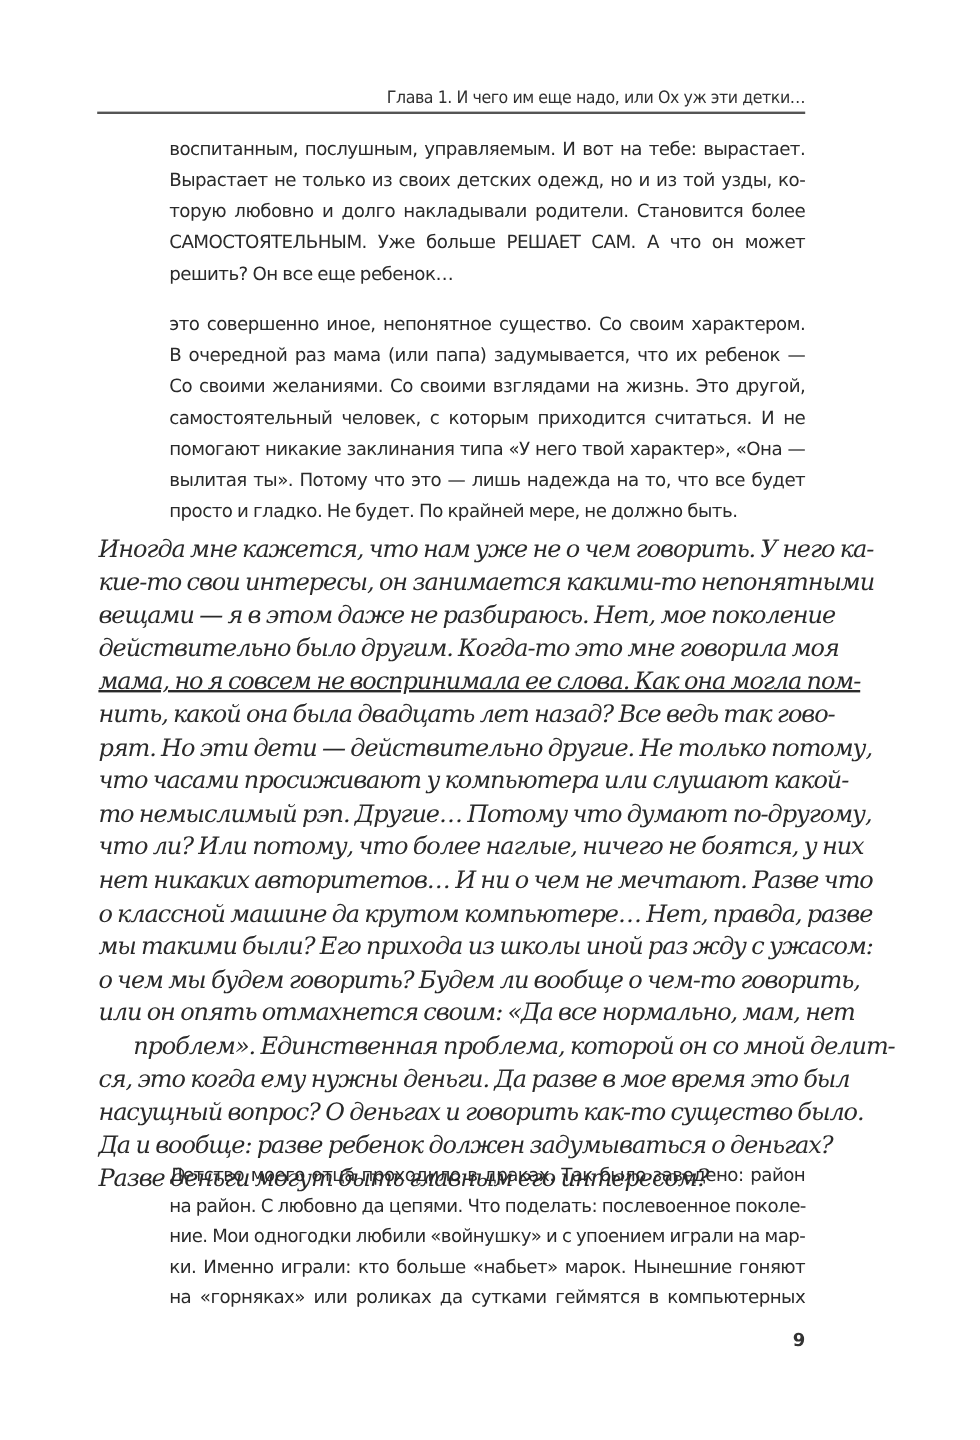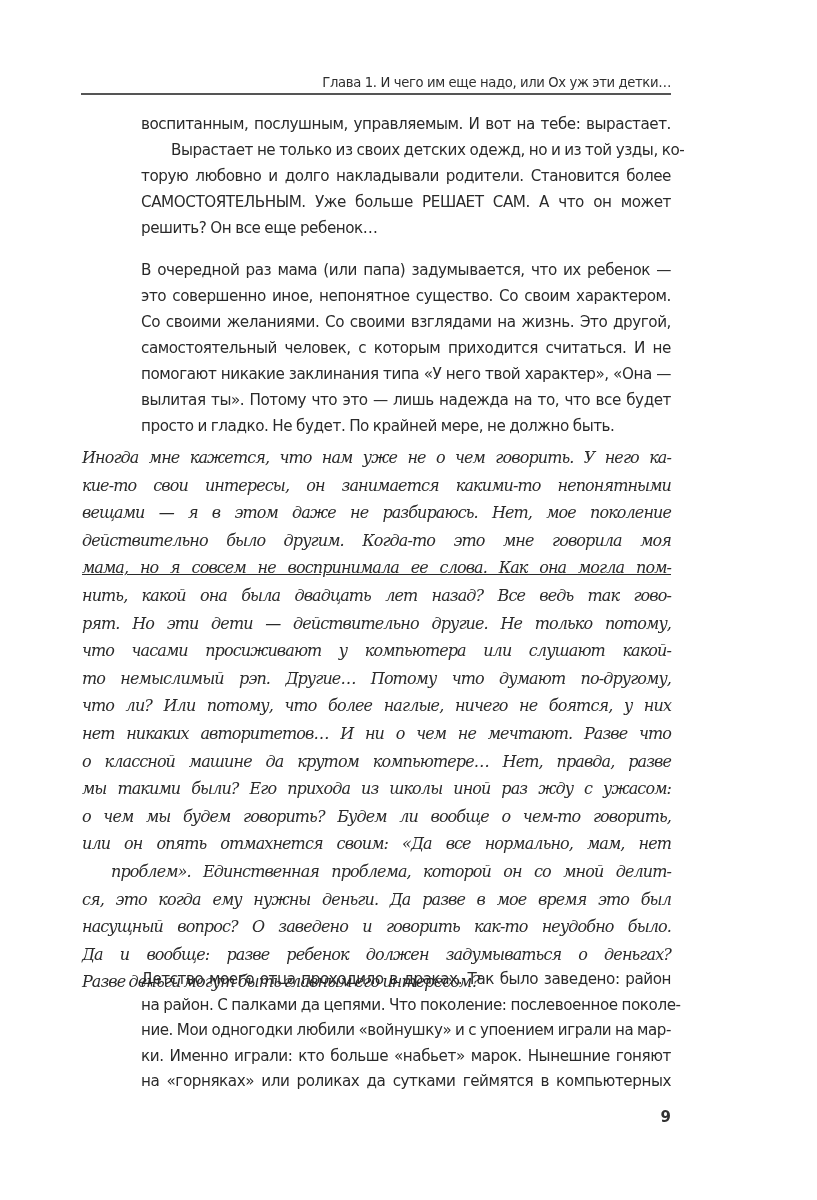--- a/index.html
+++ b/index.html
@@ -14,21 +14,21 @@
   .sans {
     position: absolute; left: 141px; width: 530px;
     font-family: "DejaVu Sans", sans-serif; font-size: 15.2px;
     letter-spacing: -0.45px; word-spacing: -0.5px;
     text-align: justify; color: #2a2a2a;
   }
   .sans .line { display: block; height: 26px; line-height: 26px; white-space: nowrap; text-align-last: justify; text-align: justify; }
   .sans .line.last { text-align-last: left; }
   .serif {
     position: absolute; left: 82px; width: 589px; top: 444px;
-    font-family: "DejaVu Serif", serif; font-style: italic; font-size: 16px;
+    font-family: "DejaVu Serif", serif; font-style: italic; font-size: 20px;
     letter-spacing: -0.9px; word-spacing: -1px; color: #2a2a2a;
   }
   .serif .line { display: block; height: 27.6px; line-height: 27.6px; white-space: nowrap; text-align: justify; text-align-last: justify; }
   .serif .line.last { text-align-last: left; }
   #p1 { top: 111px; }
   #p2 { top: 257px; }
   #p3 { top: 967px; height: 26px; }
   #p3 .line { height: 25.6px; line-height: 25.6px; }
   .page-number {
     position: absolute; left: 600px; width: 71px; top: 1108px; text-align: right;
@@ -36,29 +36,29 @@
   }
 </style>
 </head>
 <body>
 
 <div class="running-head">Глава 1. И чего им еще надо, или Ох уж эти детки…</div>
 <div class="rule"></div>
 
 <div class="sans" id="p1">
   <span class="line"><span style="white-space: nowrap; word-spacing: -0.5px;">воспитанным, послушным, управляемым. И вот на тебе: вырастает.</span></span>
-  <span class="line"><span style="white-space: nowrap; word-spacing: -0.5px; margin-left: 30px;">Вырастает не только из своих детских одежд, но и из той узды, ко-</span></span>
+  <span class="line"><span style="white-space: nowrap; word-spacing: -0.5px;">Вырастает не только из своих детских одежд, но и из той узды, ко-</span></span>
   <span class="line"><span style="white-space: nowrap; word-spacing: -0.5px;">торую любовно и долго накладывали родители. Становится более</span></span>
   <span class="line"><span style="white-space: nowrap; word-spacing: -0.5px;">САМОСТОЯТЕЛЬНЫМ. Уже больше РЕШАЕТ САМ. А что он может</span></span>
   <span class="line last"><span style="white-space: nowrap;">решить? Он все еще ребенок…</span></span>
 </div>
 
 <div class="sans" id="p2">
+  <span class="line"><span style="white-space: nowrap; word-spacing: -0.5px;">это совершенно иное, непонятное существо. Со своим характером.</span></span>
   <span class="line"><span style="white-space: nowrap; word-spacing: -0.5px;">В очередной раз мама (или папа) задумывается, что их ребенок —</span></span>
-  <span class="line"><span style="white-space: nowrap; word-spacing: -0.5px;">это совершенно иное, непонятное существо. Со своим характером.</span></span>
   <span class="line"><span style="white-space: nowrap; word-spacing: -0.5px;">Со своими желаниями. Со своими взглядами на жизнь. Это другой,</span></span>
   <span class="line"><span style="white-space: nowrap; word-spacing: -0.5px;">самостоятельный человек, с которым приходится считаться. И не</span></span>
   <span class="line"><span style="white-space: nowrap; word-spacing: -0.5px;">помогают никакие заклинания типа «У него твой характер», «Она —</span></span>
   <span class="line"><span style="white-space: nowrap; word-spacing: -0.5px;">вылитая ты». Потому что это — лишь надежда на то, что все будет</span></span>
   <span class="line last"><span style="white-space: nowrap;">просто и гладко. Не будет. По крайней мере, не должно быть.</span></span>
 </div>
 
 <div class="serif" id="quote">
   <span class="line"><span style="white-space: nowrap; word-spacing: -1px;">Иногда мне кажется, что нам уже не о чем говорить. У него ка-</span></span>
   <span class="line"><span style="white-space: nowrap; word-spacing: -1px;">кие-то свои интересы, он занимается какими-то непонятными</span></span>
@@ -70,26 +70,26 @@
   <span class="line"><span style="white-space: nowrap; word-spacing: -1px;">что часами просиживают у компьютера или слушают какой-</span></span>
   <span class="line"><span style="white-space: nowrap; word-spacing: -1px;">то немыслимый рэп. Другие… Потому что думают по-другому,</span></span>
   <span class="line"><span style="white-space: nowrap; word-spacing: -1px;">что ли? Или потому, что более наглые, ничего не боятся, у них</span></span>
   <span class="line"><span style="white-space: nowrap; word-spacing: -1px;">нет никаких авторитетов… И ни о чем не мечтают. Разве что</span></span>
   <span class="line"><span style="white-space: nowrap; word-spacing: -1px;">о классной машине да крутом компьютере… Нет, правда, разве</span></span>
   <span class="line"><span style="white-space: nowrap; word-spacing: -1px;">мы такими были? Его прихода из школы иной раз жду с ужасом:</span></span>
   <span class="line"><span style="white-space: nowrap; word-spacing: -1px;">о чем мы будем говорить? Будем ли вообще о чем-то говорить,</span></span>
   <span class="line"><span style="white-space: nowrap; word-spacing: -1px;">или он опять отмахнется своим: «Да все нормально, мам, нет</span></span>
   <span class="line"><span style="white-space: nowrap; word-spacing: -1px; margin-left: 29px;">проблем». Единственная проблема, которой он со мной делит-</span></span>
   <span class="line"><span style="white-space: nowrap; word-spacing: -1px;">ся, это когда ему нужны деньги. Да разве в мое время это был</span></span>
-  <span class="line"><span style="white-space: nowrap; word-spacing: -1px;">насущный вопрос? О заведено и говорить как-то неудобно было.</span></span>
+  <span class="line"><span style="white-space: nowrap; word-spacing: -1px;">насущный вопрос? О деньгах и говорить как-то существо было.</span></span>
   <span class="line"><span style="white-space: nowrap; word-spacing: -1px;">Да и вообще: разве ребенок должен задумываться о деньгах?</span></span>
   <span class="line last"><span style="white-space: nowrap;">Разве деньги могут быть главным его интересом?</span></span>
 </div>
 
 <div class="sans" id="p3">
   <span class="line"><span style="white-space: nowrap; word-spacing: -0.5px;">Детство моего отца проходило в драках. Так было заведено: район</span></span>
-  <span class="line"><span style="white-space: nowrap; display: inline-block; transform-origin: left center; transform: scaleX(0.999352);">на район. С палками да цепями. Что поколение: послевоенное поколе-</span></span>
+  <span class="line"><span style="white-space: nowrap; display: inline-block; transform-origin: left center; transform: scaleX(0.999352);">на район. С любовно да цепями. Что поделать: послевоенное поколе-</span></span>
   <span class="line"><span style="white-space: nowrap; display: inline-block; transform-origin: left center; transform: scaleX(0.993614);">ние. Мои одногодки любили «войнушку» и с упоением играли на мар-</span></span>
   <span class="line"><span style="white-space: nowrap; word-spacing: -0.5px;">ки. Именно играли: кто больше «набьет» марок. Нынешние гоняют</span></span>
   <span class="line"><span style="white-space: nowrap; word-spacing: -0.5px;">на «горняках» или роликах да сутками геймятся в компьютерных</span></span>
 </div>
 
 <div class="page-number">9</div>
 
 </body></html>

